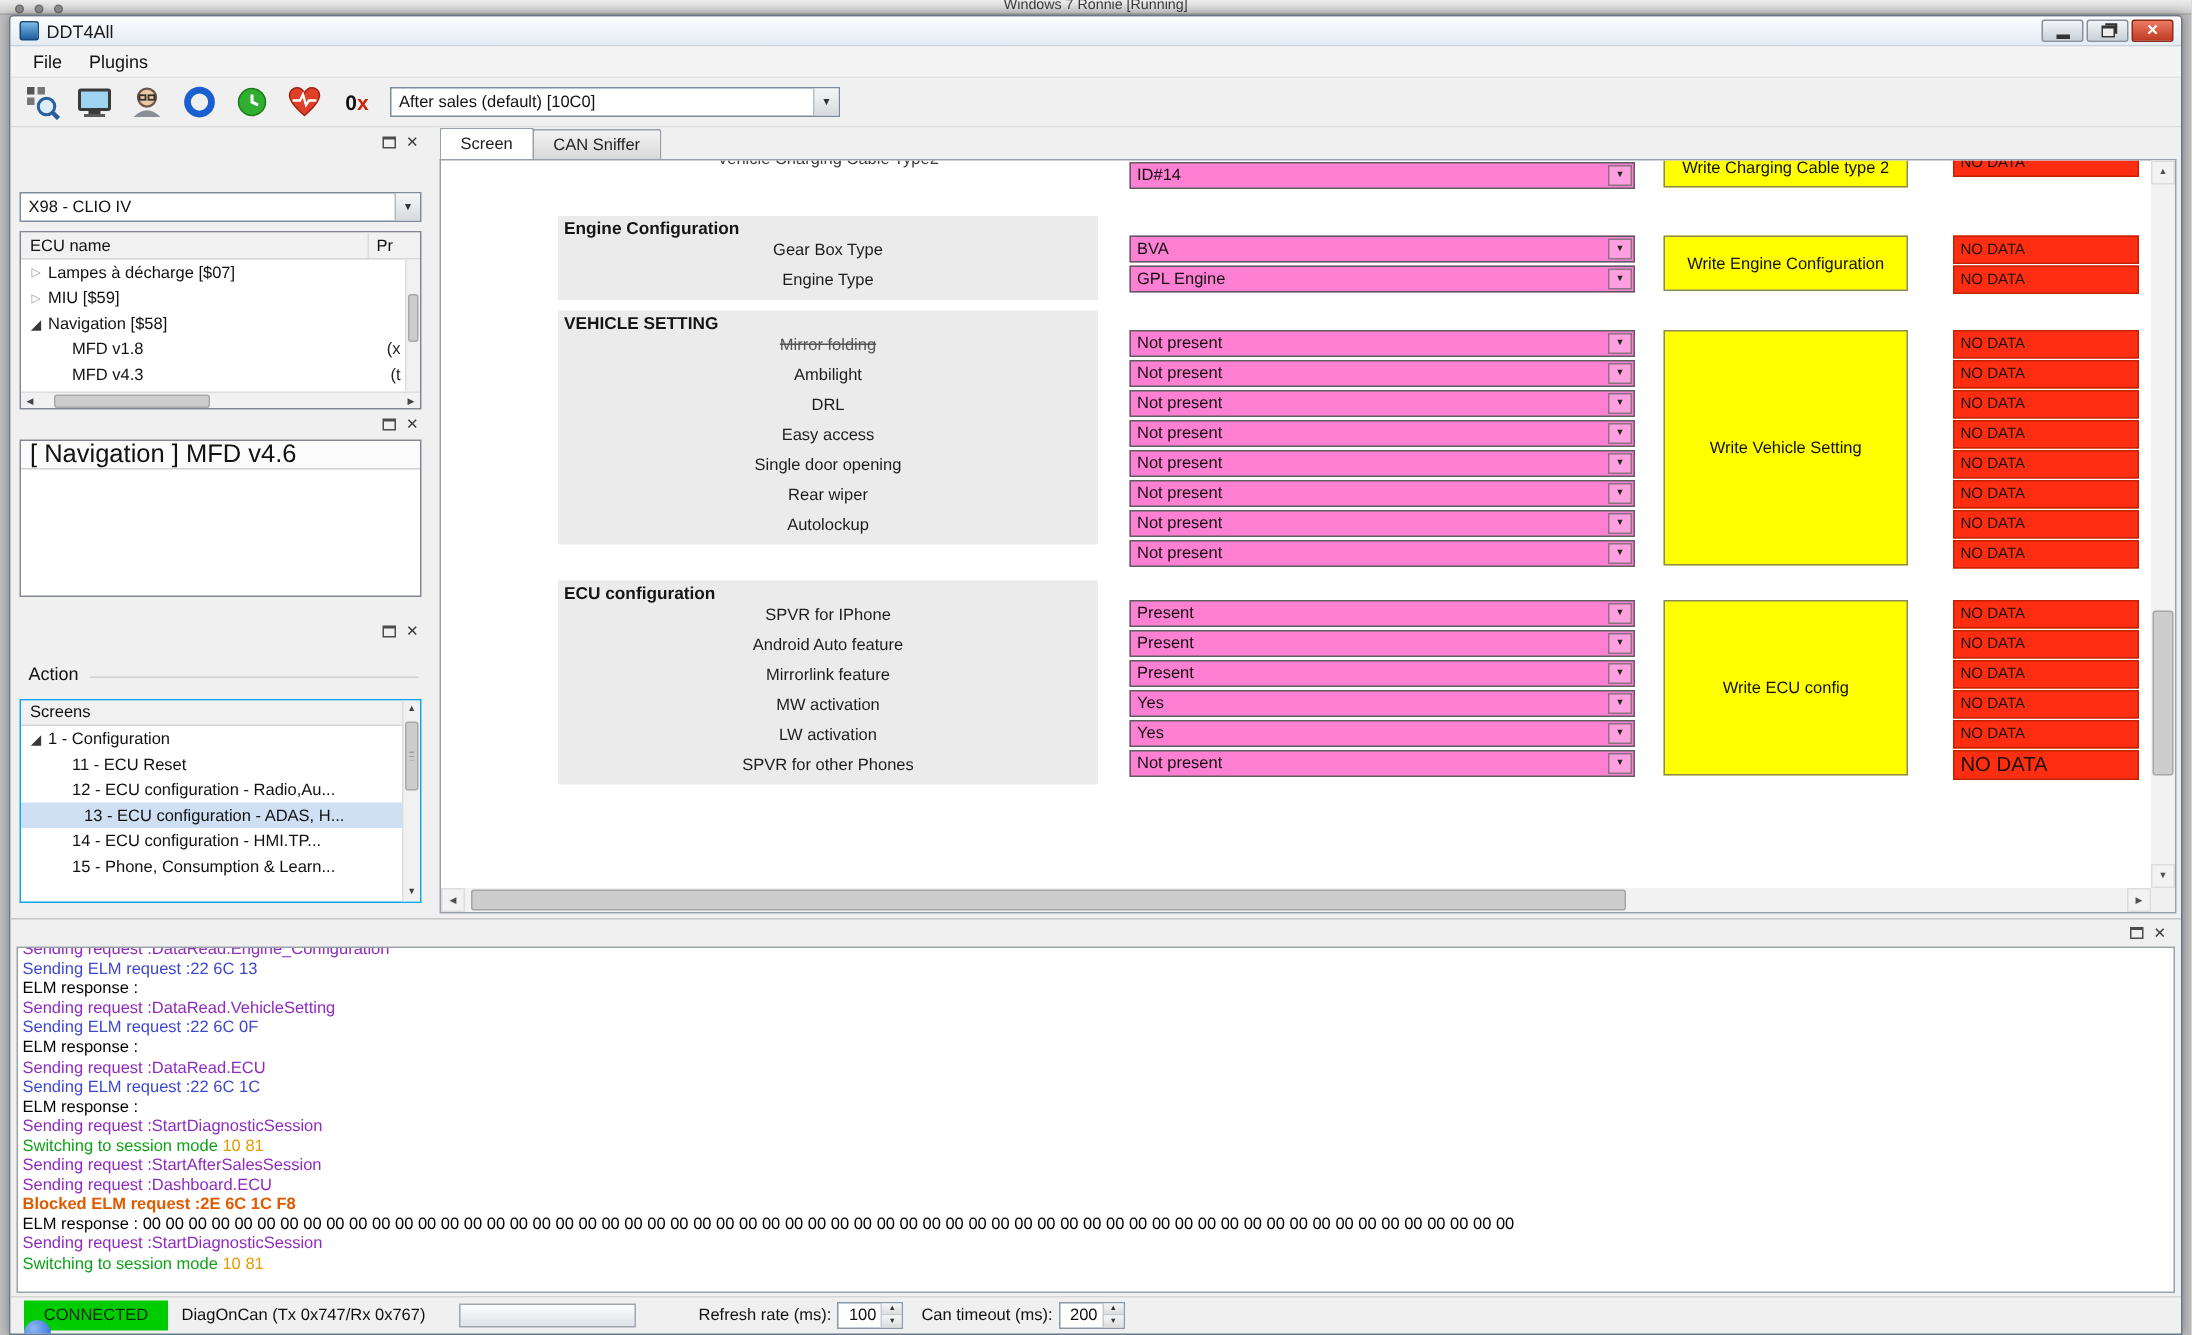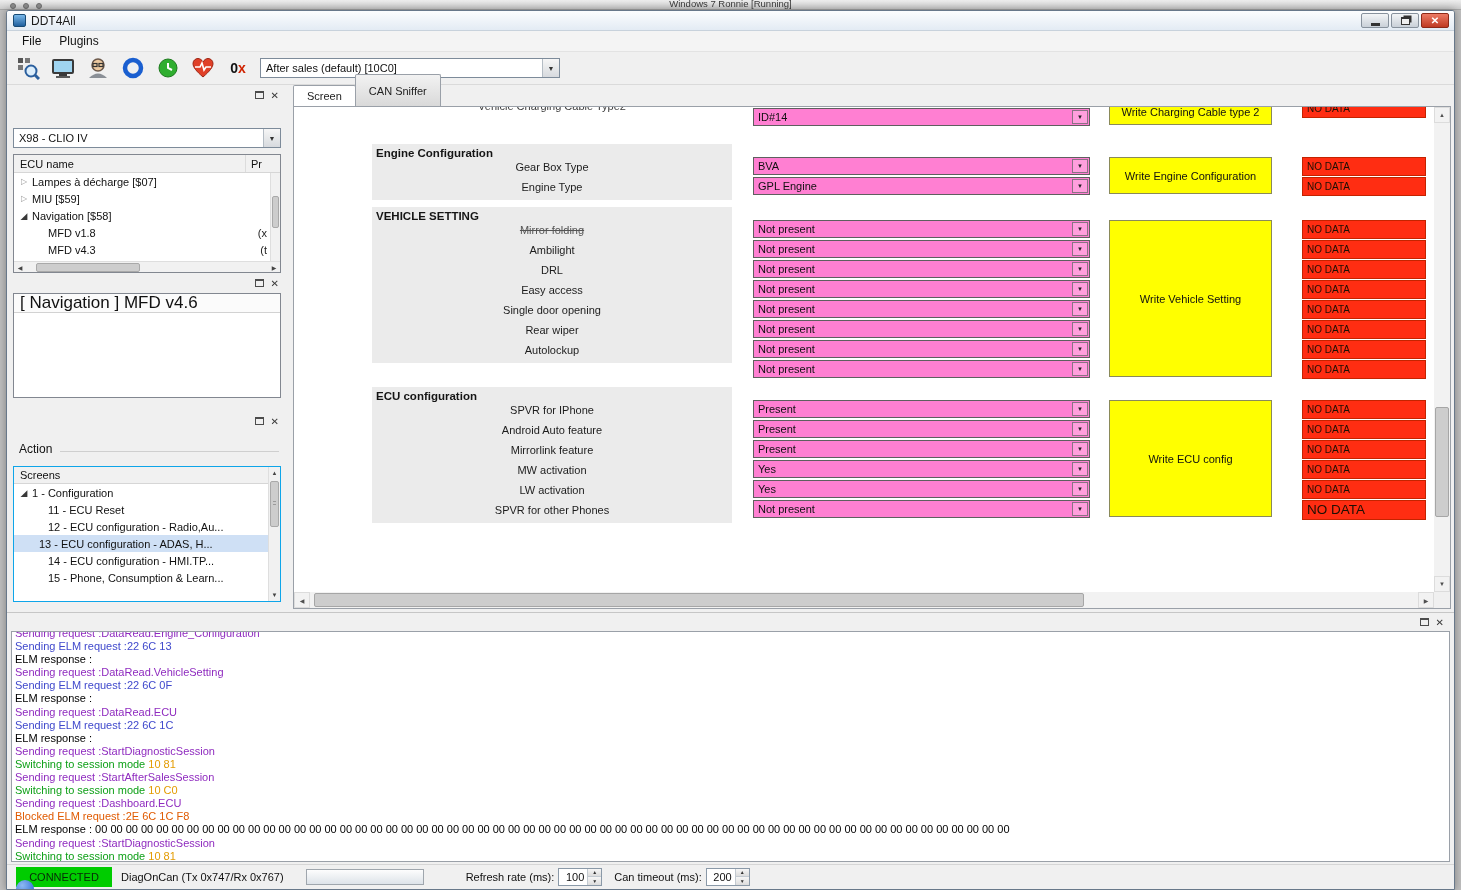--- a/index.html
+++ b/index.html
@@ -96,21 +96,21 @@
   .screens-vscroll { position:absolute; right:0; top:0; bottom:0; width:12px; background:#f1f1f1; border-left:1px solid #dedede; }
   .sv-arrow { height:12px; display:flex; align-items:center; justify-content:center; font-size:6px; color:#444; }
   .sv-arrow.bottom { position:absolute; bottom:0; left:0; right:0; }
   .sv-thumb { position:absolute; left:1px; right:1px; top:14px; height:46px; background:#cdcdcd; border:1px solid #a9a9a9; border-radius:2px; }
   .sv-thumb:after { content:""; position:absolute; left:2px; right:2px; top:50%; margin-top:-3px; height:6px;
     background:repeating-linear-gradient(#9b9b9b 0 1px, transparent 1px 3px); }
 
   
   .main-pane { flex:1; display:flex; flex-direction:column; background:#f0f0f0; min-width:0; }
   .tab-bar { height:21px; flex:0 0 21px; display:flex; align-items:flex-end; padding-left:2px; }
-  .tab { height:32px; padding:0 13px; font-size:11px; display:flex; align-items:center;
+  .tab { height:20px; padding:0 13px; font-size:11px; display:flex; align-items:center;
     border:1px solid #9aa0a8; border-bottom:none; border-radius:2px 2px 0 0;
     background:linear-gradient(#f2f2f2,#d9d9d9); margin-right:-1px; color:#222; }
   .tab.active { background:#fff; height:21px; position:relative; z-index:2; }
   .pane { flex:1; margin:0 3px 3px 2px; border:1px solid #9aa0a8; background:#fff;
     display:grid; grid-template-columns:1fr 16px; grid-template-rows:1fr 16px; min-height:0; }
   .form-view { overflow:hidden; position:relative; }
 
   
   .sb { background:#f2f2f2; position:relative; }
   .sb .btn { position:absolute; background:#f2f2f2; border:1px solid #dcdcdc; display:flex; align-items:center; justify-content:center; font-size:6px; color:#505050; }
@@ -340,21 +340,21 @@
                 <span class="lbl">1 - Configuration</span>
               </div>
               <div class="tree-row" style="padding-left: 20px;">
                 <span class="glyph"></span>
                 <span class="lbl">11 - ECU Reset</span>
               </div>
               <div class="tree-row" style="padding-left: 20px;">
                 <span class="glyph"></span>
                 <span class="lbl">12 - ECU configuration - Radio,Au...</span>
               </div>
-              <div class="tree-row selected" style="padding-left: 11px; text-align: right;">
+              <div class="tree-row selected" style="padding-left: 28px; text-align: right;">
                 <span class="glyph"></span>
                 <span class="lbl">13 - ECU configuration - ADAS, H...</span>
               </div>
               <div class="tree-row" style="padding-left: 20px;">
                 <span class="glyph"></span>
                 <span class="lbl">14 - ECU configuration - HMI.TP...</span>
               </div>
               <div class="tree-row" style="padding-left: 20px;">
                 <span class="glyph"></span>
                 <span class="lbl">15 - Phone, Consumption &amp; Learn...</span>
@@ -555,23 +555,22 @@
         <div class="log-line"><span style="color: rgb(0, 0, 0);">ELM response :</span></div>
         <div class="log-line"><span style="color: rgb(143, 43, 191);">Sending request :DataRead.VehicleSetting</span></div>
         <div class="log-line"><span style="color: rgb(63, 72, 204);">Sending ELM request :22 6C 0F</span></div>
         <div class="log-line"><span style="color: rgb(0, 0, 0);">ELM response :</span></div>
         <div class="log-line"><span style="color: rgb(143, 43, 191);">Sending request :DataRead.ECU</span></div>
         <div class="log-line"><span style="color: rgb(63, 72, 204);">Sending ELM request :22 6C 1C</span></div>
         <div class="log-line"><span style="color: rgb(0, 0, 0);">ELM response :</span></div>
         <div class="log-line"><span style="color: rgb(143, 43, 191);">Sending request :StartDiagnosticSession</span></div>
         <div class="log-line"><span style="color: rgb(15, 160, 24);">Switching to session mode </span><span style="color: rgb(227, 155, 0);">10 81</span></div>
         <div class="log-line"><span style="color: rgb(143, 43, 191);">Sending request :StartAfterSalesSession</span></div>
-        <div class="log-line"><span style="color: rgb(15, 160, 24);">Switching to session mode </span><span style="color: rgb(227, 155, 0);">10 C0</span></div>
         <div class="log-line"><span style="color: rgb(143, 43, 191);">Sending request :Dashboard.ECU</span></div>
-        <div class="log-line"><span style="color: rgb(224, 90, 0);">Blocked ELM request :2E 6C 1C F8</span></div>
+        <div class="log-line"><span style="color: rgb(224, 90, 0); font-weight: bold;">Blocked ELM request :2E 6C 1C F8</span></div>
         <div class="log-line"><span style="color: rgb(0, 0, 0);">ELM response : 00 00 00 00 00 00 00 00 00 00 00 00 00 00 00 00 00 00 00 00 00 00 00 00 00 00 00 00 00 00 00 00 00 00 00 00 00 00 00 00 00 00 00 00 00 00 00 00 00 00 00 00 00 00 00 00 00 00 00 00</span></div>
         <div class="log-line"><span style="color: rgb(143, 43, 191);">Sending request :StartDiagnosticSession</span></div>
         <div class="log-line"><span style="color: rgb(15, 160, 24);">Switching to session mode </span><span style="color: rgb(227, 155, 0);">10 81</span></div>
       </div>
   </div>
 
   <div class="statusbar">
     <span class="connected-badge">CONNECTED</span>
     <span class="protocol-text">DiagOnCan (Tx 0x747/Rx 0x767)</span>
     <span class="progressbar"></span>

